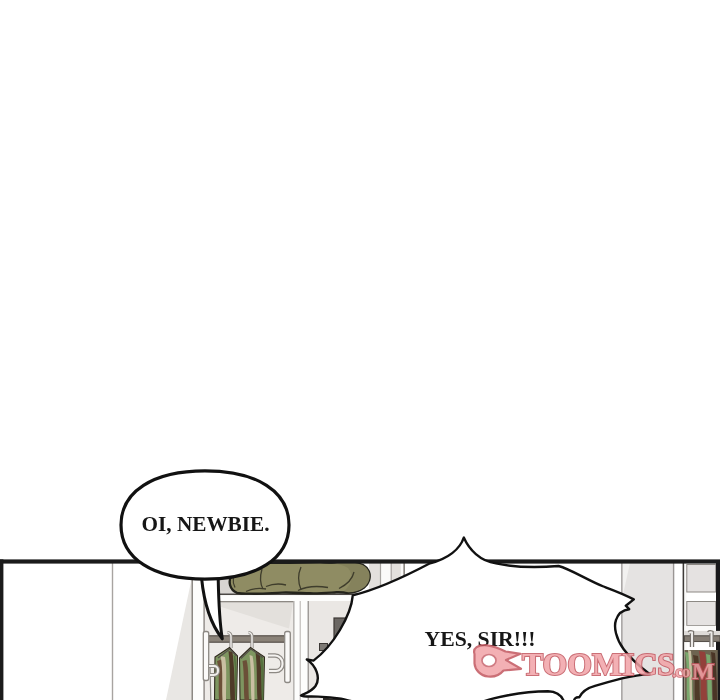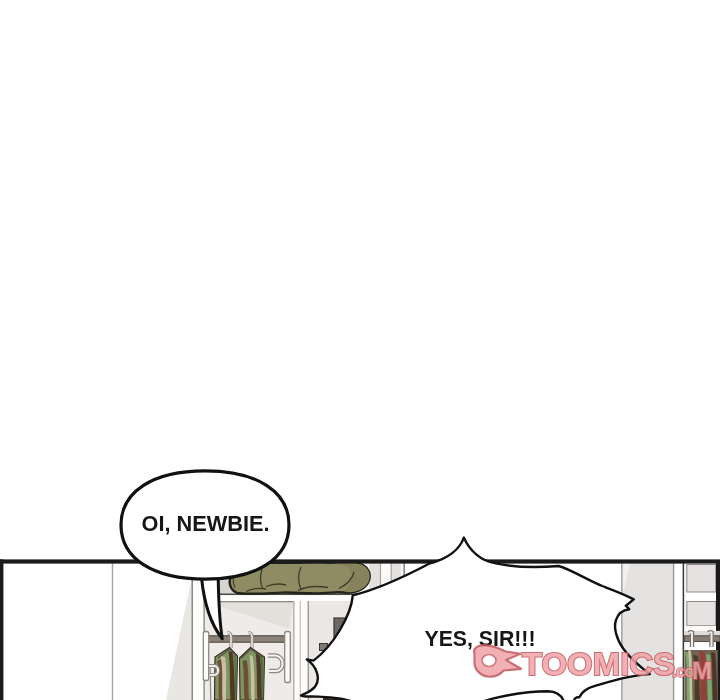--- a/index.html
+++ b/index.html
@@ -1,16 +1,16 @@
 <!DOCTYPE html>
 <html><head>
 <meta charset="utf-8">
 <style>
   html,body{margin:0;padding:0;background:#ffffff;}
-  #page{position:relative;width:720px;height:700px;overflow:hidden;font-family:Liberation Sans, sans-serif;}
+  #page{position:relative;width:720px;height:700px;overflow:hidden;font-family:Liberation Serif, serif;}
 </style>
 </head>
 <body>
 <div id="page">
 <svg width="720" height="700" viewBox="0 0 720 700">
   <rect x="0" y="0" width="720" height="700" fill="#ffffff"></rect>
 
   <g>
 
     <rect x="111.8" y="563" width="1.4" height="137" fill="#a8a4a1"></rect>

